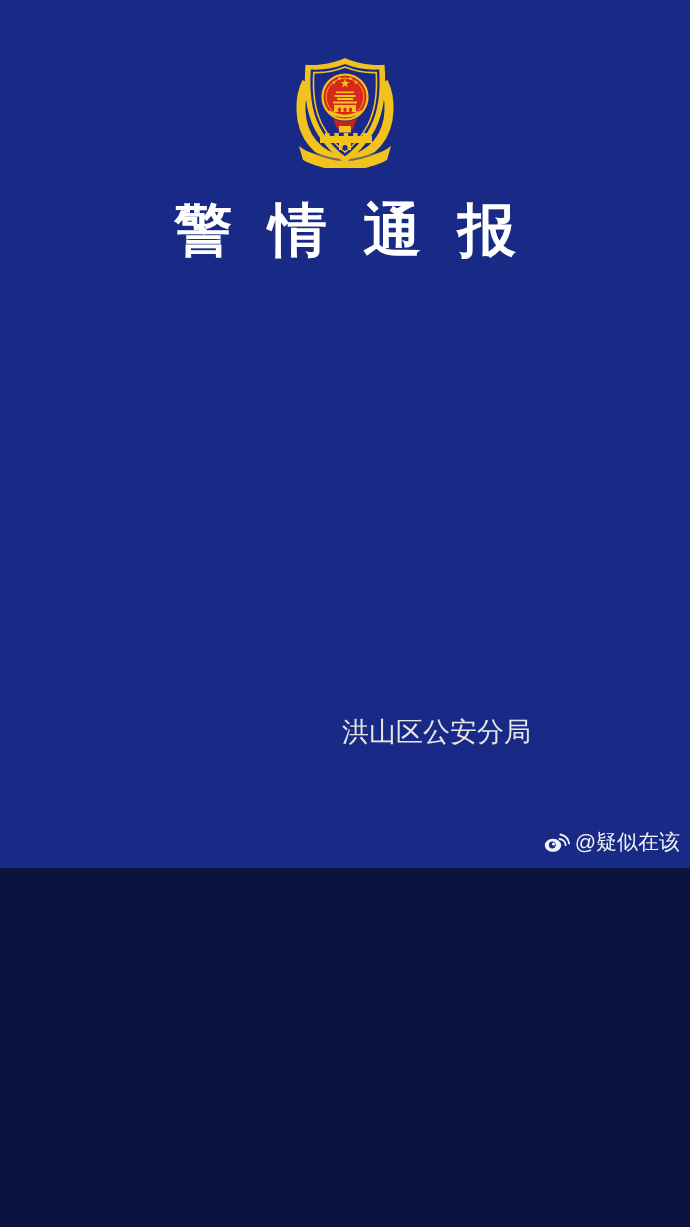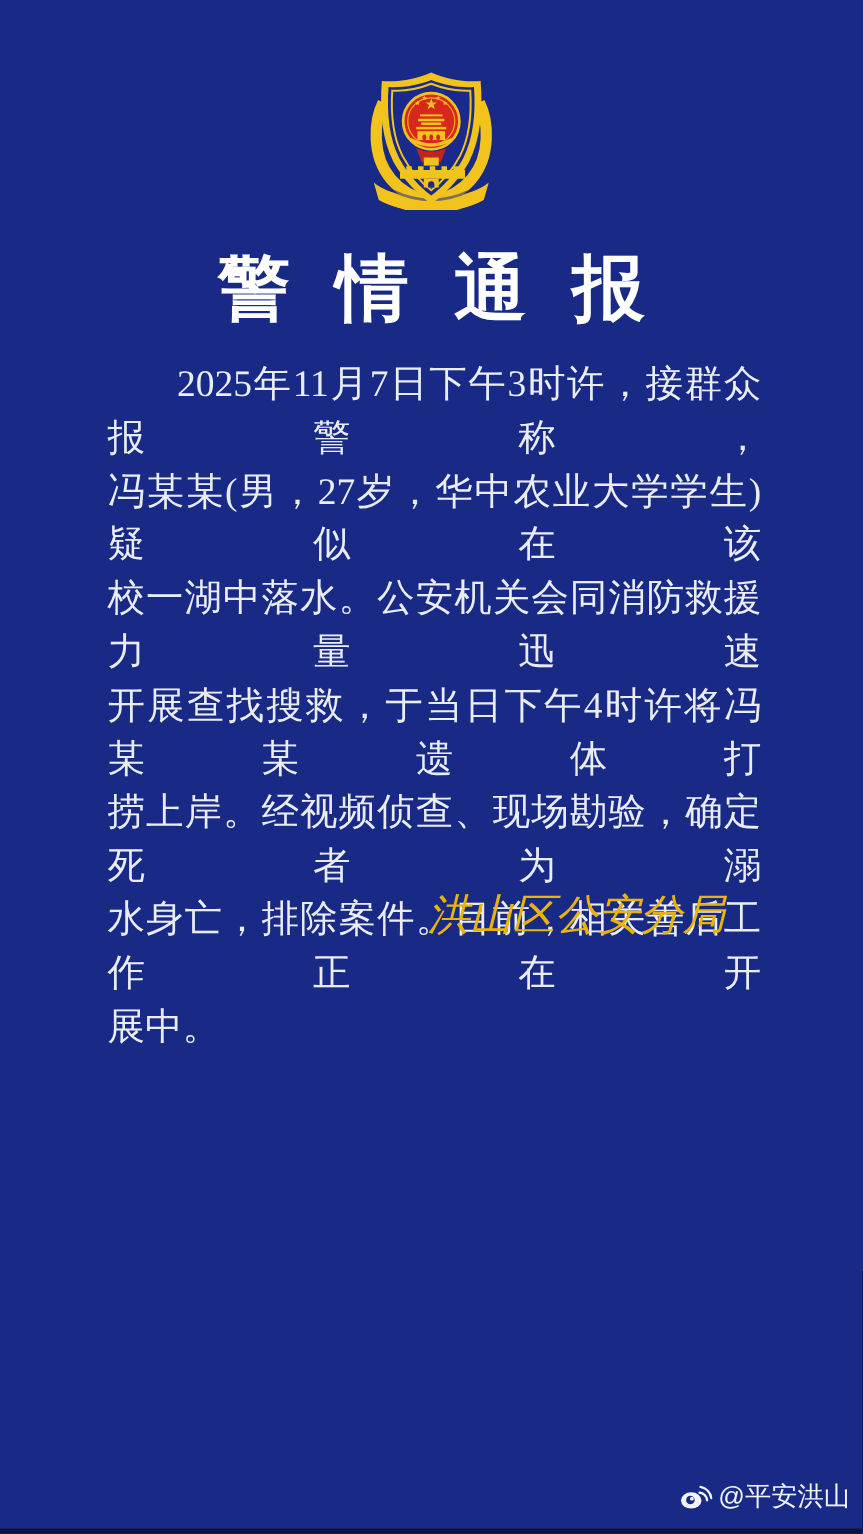--- a/index.html
+++ b/index.html
@@ -1,18 +1,18 @@
 <!DOCTYPE html>
 <html><head>
 <meta charset="utf-8">
 <style>
   html,body{margin:0;padding:0;background:#0c133f;}
   #canvas{
     position:relative;
-    width:690px;height:1223px;
+    width:690px;height:868px;
     margin:0 auto;
     background:#182A85;
     overflow:hidden;
     font-family:"Liberation Serif","DejaVu Serif",serif;
   }
   
   .emblem{
     position:absolute;left:293px;top:56px;width:104px;height:112px;
   }
   
@@ -30,21 +30,21 @@
   }
   .notice-line{
     text-align:justify;
     text-align-last:justify;
   }
   .notice-line:first-child{text-indent:1.85em;}
   .notice-line:last-child{text-align-last:left;}
   
   .signature-block{
     position:absolute;left:342px;top:710px;
-    font-size:34px;line-height:45px;color:#eab308;font-style:italic;
+    font-size:27px;line-height:45px;color:#e5e5e5;
   }
   
   .watermark{
     position:absolute;right:10px;bottom:12px;
     display:flex;align-items:center;gap:5px;
     font-family:"Liberation Sans","DejaVu Sans",sans-serif;
     font-size:21px;color:#F2F4FA;
   }
   .watermark svg{display:block;}
 </style>
@@ -98,40 +98,31 @@
         <rect x="46" y="70" width="12" height="6.5"></rect>
         <path d="M27 80 h5 v-3 h4.4 v3 h5 v-3 h4.4 v3 h5 v-3 h4.4 v3 h5 v-3 h4.4 v3 h5 v-3 h4.4 v3 h5 v7 h-52 Z"></path>
         <rect x="46" y="87" width="12" height="7"></rect>
       </g>
       <path d="M49.5 94 v-2.6 a2.5 2.5 0 0 1 5 0 v2.6 Z" fill="#1A2A8C"></path>
     </svg>
   </div>
 
   <div class="notice-title">警 情 通 报</div>
 
-  <div class="notice-body">
-    <div class="notice-line">2025年11月7日下午3时许，接群众报警称，</div>
-    <div class="notice-line">冯某某(男，27岁，华中农业大学学生)疑似在该</div>
-    <div class="notice-line">校一湖中落水。公安机关会同消防救援力量迅速</div>
-    <div class="notice-line">开展查找搜救，于当日下午4时许将冯某某遗体打</div>
-    <div class="notice-line">捞上岸。经视频侦查、现场勘验，确定死者为溺</div>
-    <div class="notice-line">水身亡，排除案件。目前，相关善后工作正在开</div>
-    <div class="notice-line">展中。</div>
-  </div>
 
   <div class="signature-block">
     <div>洪山区公安分局</div>
   </div>
 
   <div class="watermark">
     <span>
       <svg viewBox="0 0 28 22" width="27" height="21" aria-hidden="true">
         <ellipse cx="10.3" cy="14" rx="8.6" ry="6.8" fill="#F2F4FA"></ellipse>
         <circle cx="9.6" cy="13.6" r="3.6" fill="#182A85"></circle>
         <circle cx="10.9" cy="12.5" r="1.6" fill="#F2F4FA"></circle>
         <path d="M17.3 7.4 a7 7 0 0 1 6.3 6.4" stroke="#F2F4FA" stroke-width="2" fill="none" stroke-linecap="round"></path>
         <path d="M18.1 2.6 a11.4 11.4 0 0 1 9.1 9.4" stroke="#F2F4FA" stroke-width="2" fill="none" stroke-linecap="round"></path>
       </svg>
     </span>
-    <span>@平安洪山</span>
+    <span>@疑似在该</span>
   </div>
 
 </div>
 
 </body></html>

